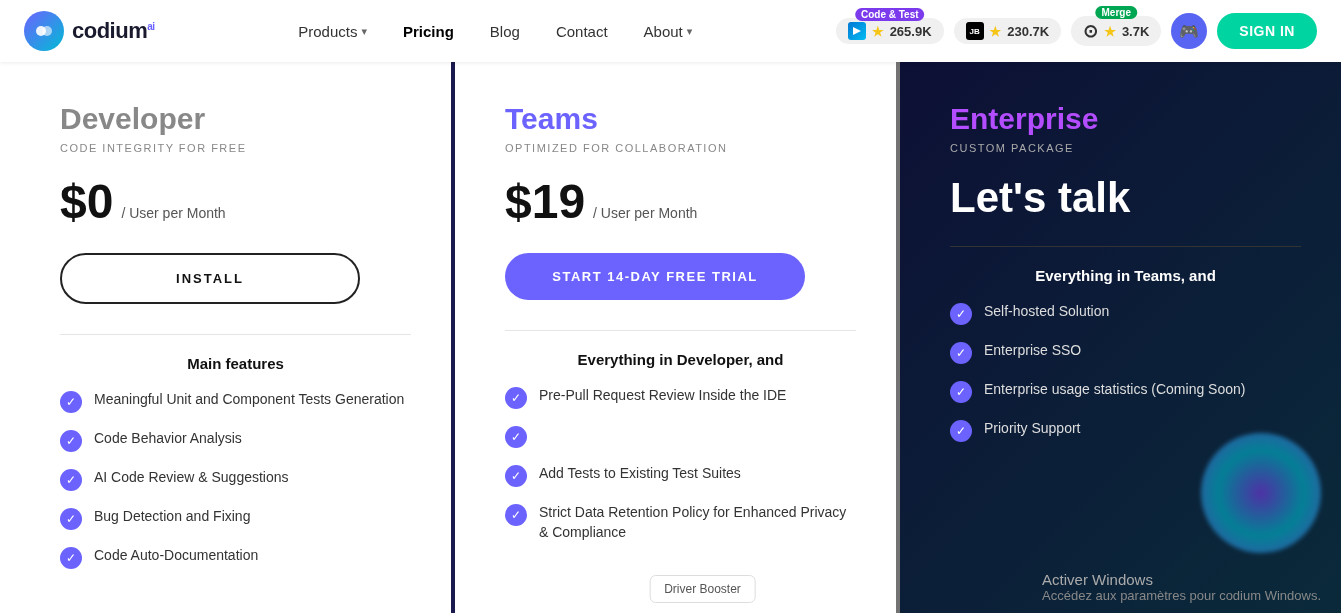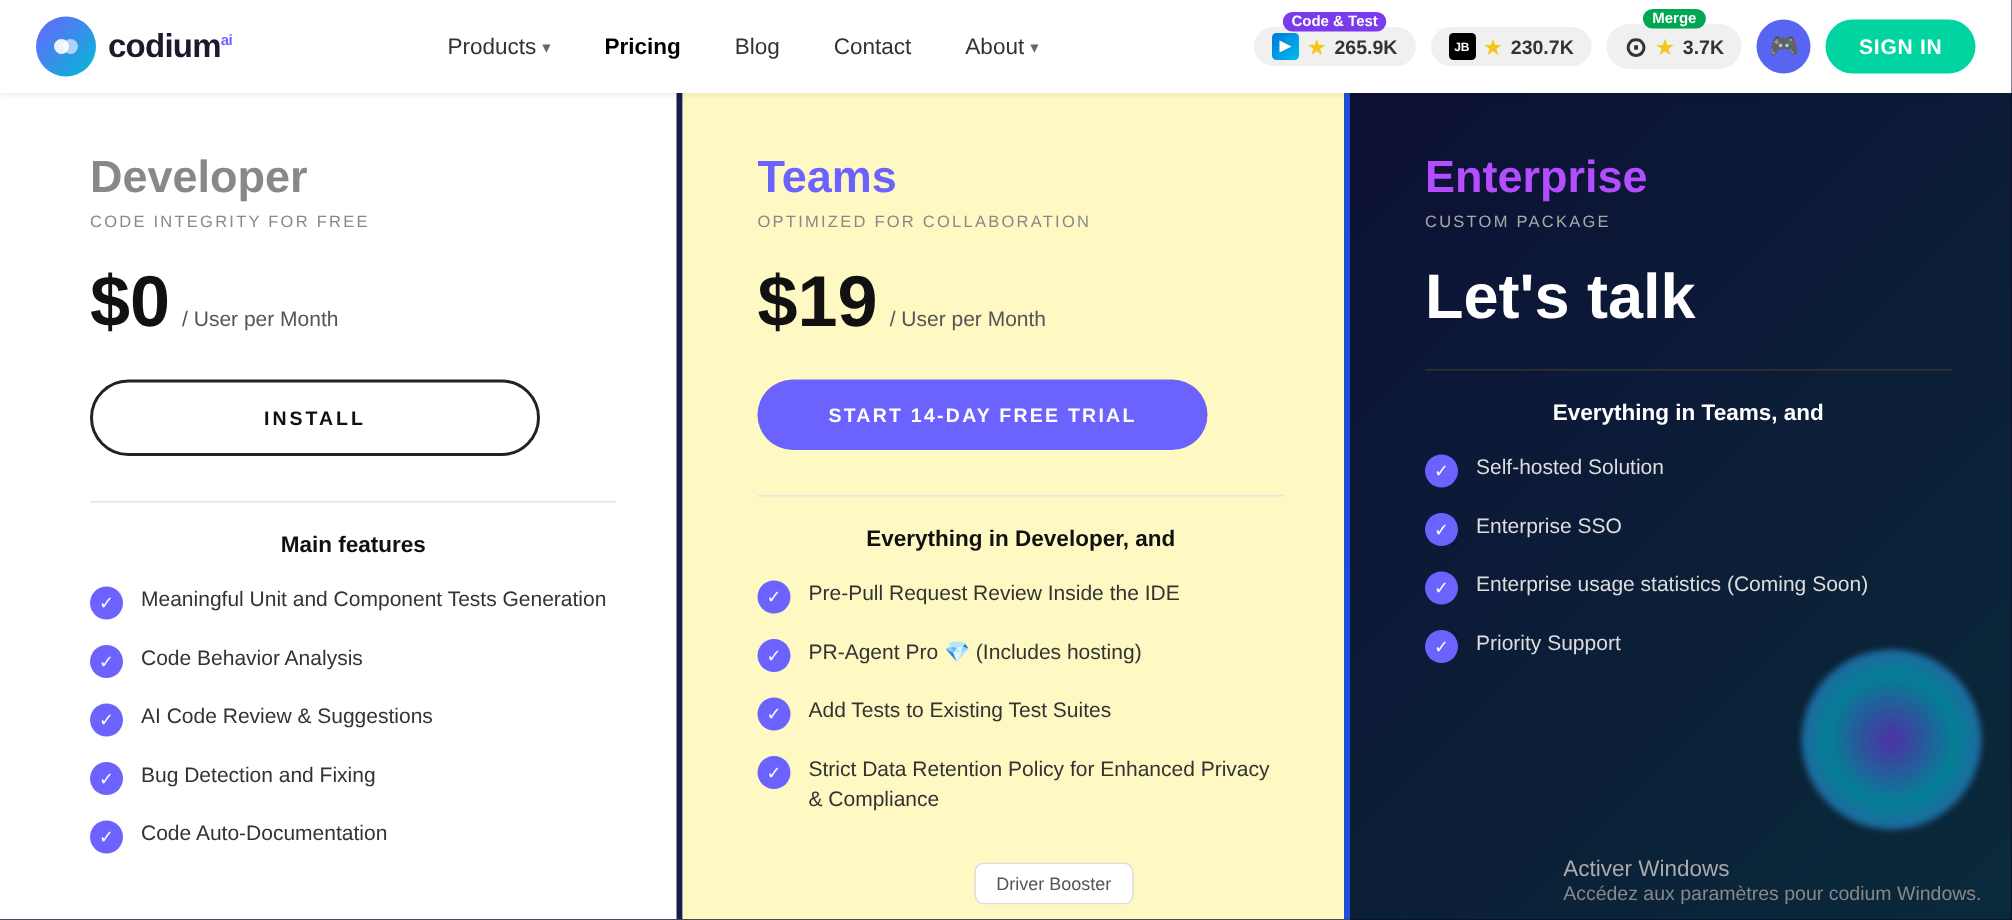--- a/index.html
+++ b/index.html
@@ -83,23 +83,23 @@
 
     
     .card-developer {
       flex: 1;
       background: #fff;
       padding: 40px 40px 30px 60px;
       border-right: 4px solid #1a1a4e;
     }
     .card-teams {
       flex: 1;
-      background: #fef9c3;
+      background: #ffffff;
       padding: 40px 40px 30px 50px;
-      border-right: 4px solid #1d4ed8;
+      border-right: 4px solid #737373;
     }
     .card-enterprise {
       flex: 1;
       background: linear-gradient(135deg, #0d1035 0%, #0a2a3a 100%);
       padding: 40px 40px 30px 50px;
       position: relative;
       overflow: hidden;
     }
 
     .plan-name-developer { font-size: 30px; color: #888; font-weight: 600; margin-bottom: 6px; }
@@ -292,21 +292,20 @@
       <button class="trial-btn">START 14-DAY FREE TRIAL</button>
       <hr class="section-divider">
       <p class="section-title">Everything in Developer, and</p>
       <ul class="feature-list">
         <li class="feature-item">
           <div class="check-icon">✓</div>
           <span class="feature-text">Pre-Pull Request Review Inside the IDE</span>
         </li>
         <li class="feature-item">
           <div class="check-icon">✓</div>
-          <span class="feature-text">PR-Agent Pro 💎 (Includes hosting)</span>
         </li>
         <li class="feature-item">
           <div class="check-icon">✓</div>
           <span class="feature-text">Add Tests to Existing Test Suites</span>
         </li>
         <li class="feature-item">
           <div class="check-icon">✓</div>
           <span class="feature-text">Strict Data Retention Policy for Enhanced Privacy &amp; Compliance</span>
         </li>
       </ul>

